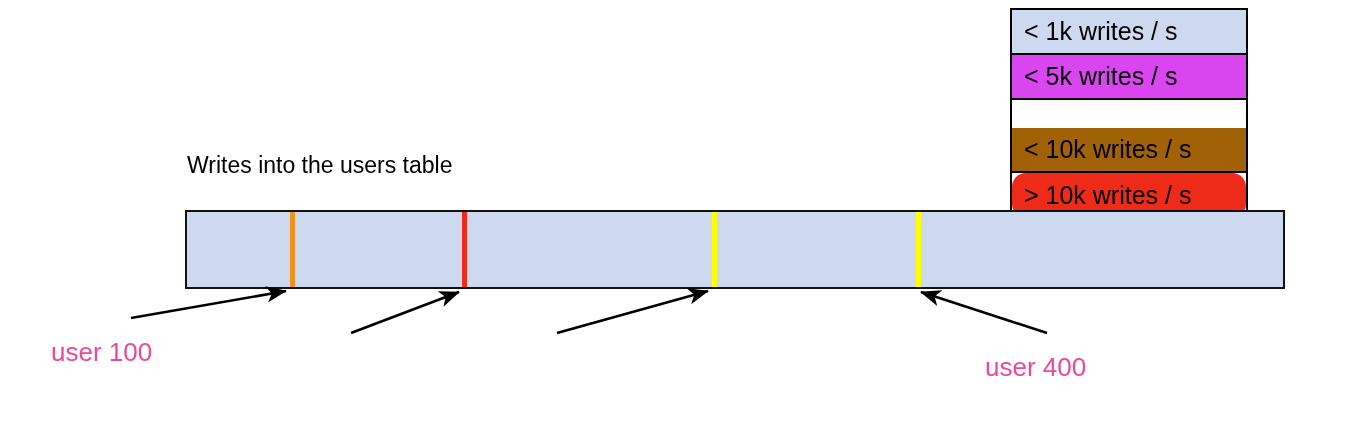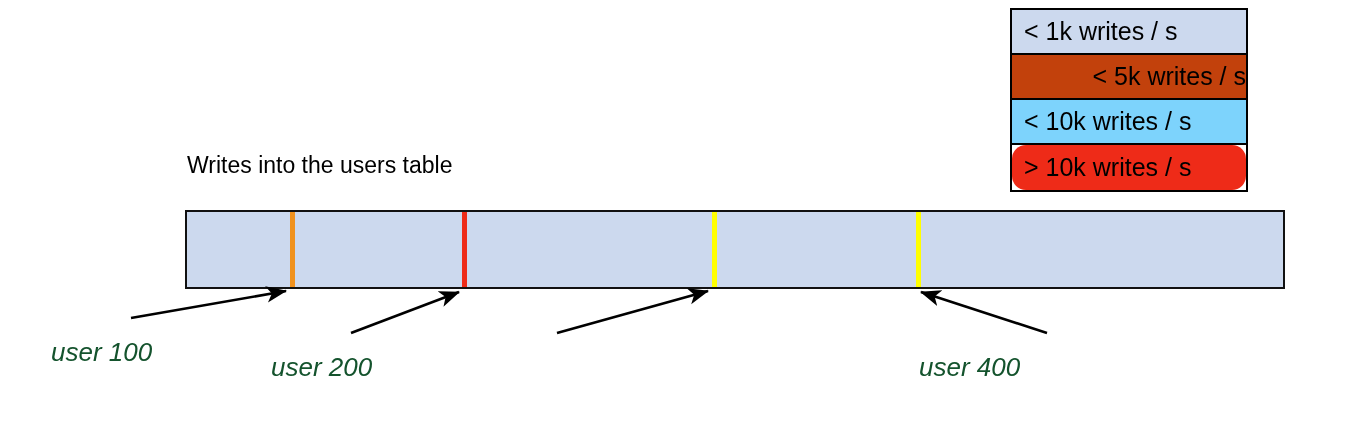--- a/index.html
+++ b/index.html
@@ -81,38 +81,37 @@
     top: 0;
     width: 1350px;
     height: 422px;
     pointer-events: none;
   }
 
   
   .pointer-label {
     position: absolute;
     font-size: 26px;
-    color: #14532d;
+    color: #ec4899;
     white-space: nowrap;
-    font-style: italic;
   }
 </style>
 </head>
 <body>
 
 <div id="stage">
 
   <div id="legend">
     <div class="legend-row" style="background:#ccd9ee;">
       <span class="legend-label">&lt; 1k writes / s</span>
     </div>
-    <div class="legend-row" style="background:#c2410c;justify-content:flex-end;">
+    <div class="legend-row" style="background:#d946ef;">
       <span class="legend-label">&lt; 5k writes / s</span>
     </div>
-    <div class="legend-row" style="background:#7dd3fc;">
+    <div class="legend-row" style="background:#a16207;margin-top:28px;">
       <span class="legend-label">&lt; 10k writes / s</span>
     </div>
     <div class="legend-row" style="background:#ee2b18;border-radius:14px;">
       <span class="legend-label">&gt; 10k writes / s</span>
     </div>
   </div>
 
   <div id="chart-title">Writes into the users table</div>
 
   <div id="bar">
@@ -128,16 +127,15 @@
         <path d="M0,0 L8,3.2 L0,6.4 L2.1,3.2 z" fill="#000000"></path>
       </marker>
     </defs>
     <line x1="131" y1="318" x2="286" y2="291" stroke="#000000" stroke-width="2.6" marker-end="url(#ah)"></line>
     <line x1="351" y1="333" x2="459" y2="292" stroke="#000000" stroke-width="2.6" marker-end="url(#ah)"></line>
     <line x1="557" y1="333" x2="708" y2="291" stroke="#000000" stroke-width="2.6" marker-end="url(#ah)"></line>
     <line x1="1047" y1="333" x2="921" y2="292" stroke="#000000" stroke-width="2.6" marker-end="url(#ah)"></line>
   </svg>
 
   <div class="pointer-label" style="left:51px;  top:337px;">user 100</div>
-  <div class="pointer-label" style="left:271px; top:352px;">user 200</div>
-  <div class="pointer-label" style="left:919px; top:352px;">user 400</div>
+  <div class="pointer-label" style="left:985px; top:352px;">user 400</div>
 
 </div>
 
 </body></html>

